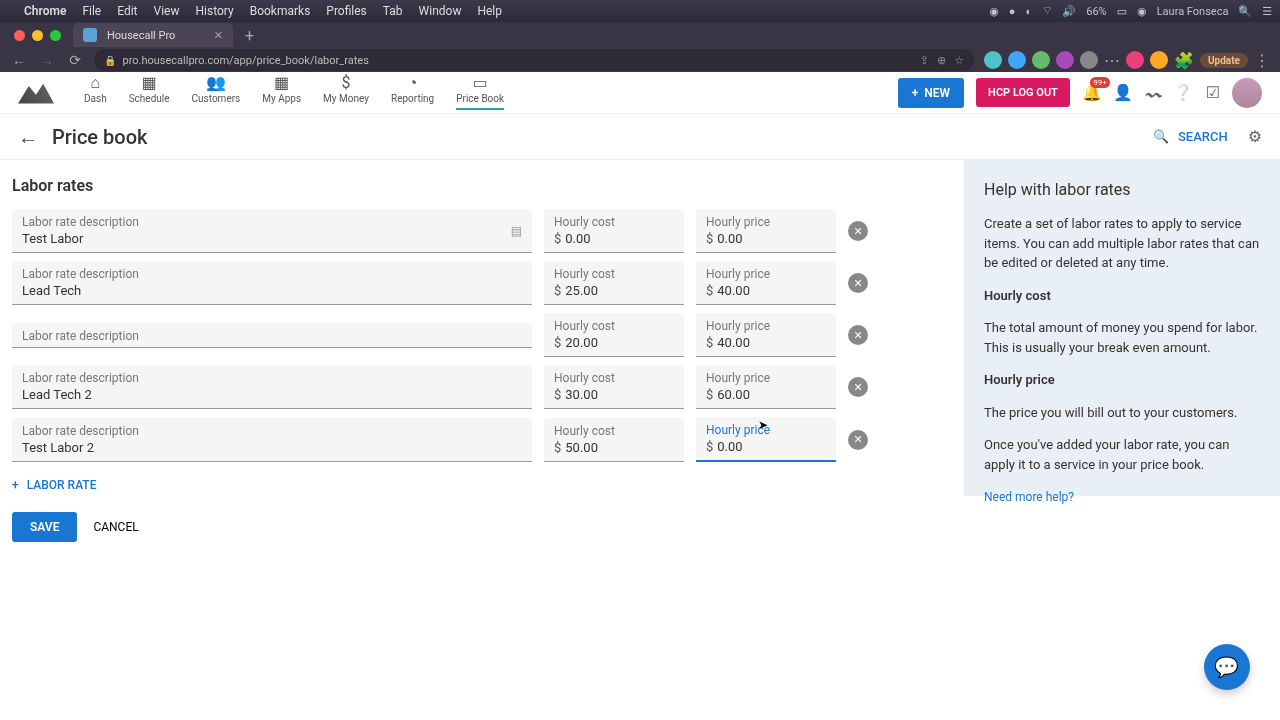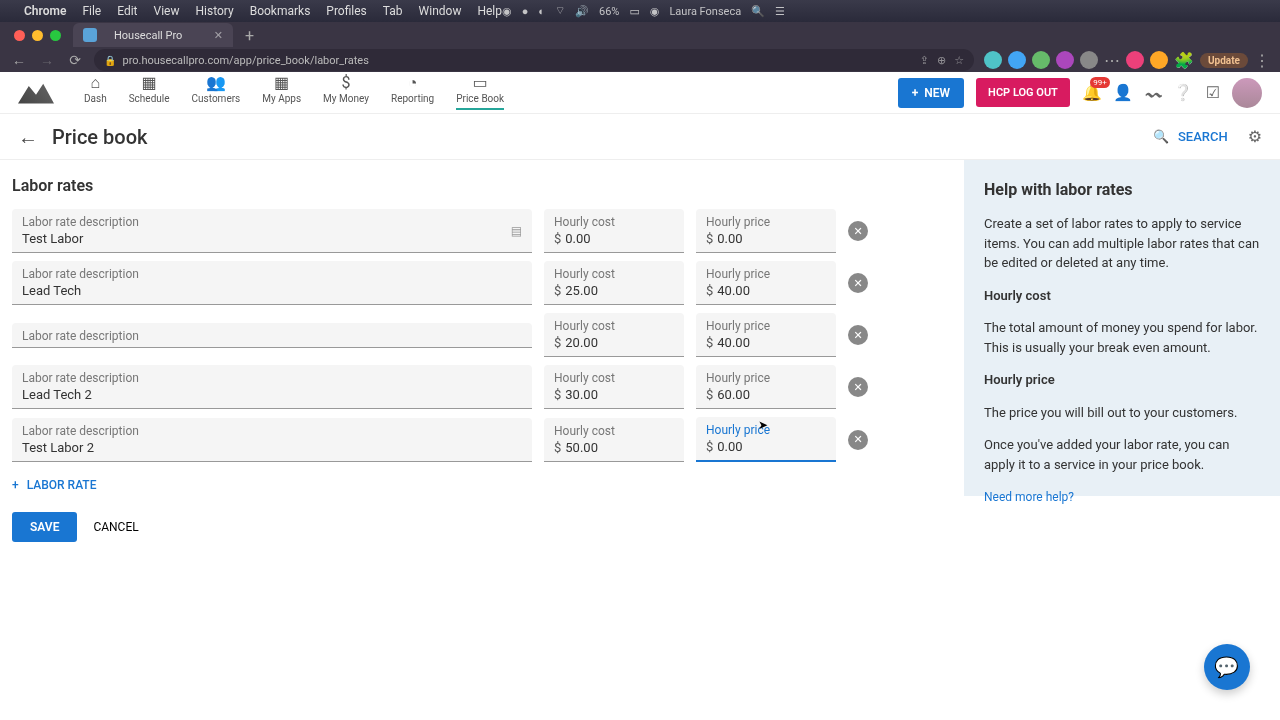--- a/index.html
+++ b/index.html
@@ -1,35 +1,35 @@
 <!DOCTYPE html>
 <html><head>
 <meta charset="utf-8">
 <style>
 * { margin: 0; padding: 0; box-sizing: border-box; font-family: -apple-system, BlinkMacSystemFont, "Segoe UI", Roboto, sans-serif; }
 body { width: 1280px; height: 720px; overflow: hidden; background: #1a1a2e; }
 
 
-.menubar { height: 22px; background: linear-gradient(#3a3a4a, #2a2a3a); color: #ddd; display: flex; align-items: center; font-size: 12px; padding: 0 8px; }
+.menubar { height: 22px; background: linear-gradient(#3a3a4a, #2a2a3a); color: #ddd; display: flex; align-items: center; font-size: 12px; padding: 0 8px; justify-content: space-between; }
 .menubar-left { display: flex; gap: 16px; align-items: center; }
 .menubar-right { display: flex; gap: 10px; align-items: center; }
 .menubar-item { white-space: nowrap; }
 .apple-logo { font-size: 13px; }
 .menubar-app { font-weight: 600; }
 .status-icon { font-size: 11px; opacity: 0.85; }
 
 
 .browser-chrome { background: #3a3544; height: 50px; }
 .tab-bar { height: 26px; display: flex; align-items: center; padding: 0 8px; gap: 6px; }
 .traffic-lights { display: flex; gap: 7px; padding: 0 6px; }
 .tl { width: 11px; height: 11px; border-radius: 50%; }
 .tl.red { background: #ff5f57; }
 .tl.yellow { background: #ffbd2e; }
 .tl.green { background: #28c840; }
-.browser-tab { background: #4a4454; border-radius: 6px 6px 0 0; height: 24px; display: flex; align-items: center; padding: 0 10px; gap: 17px; color: #ddd; font-size: 11px; min-width: 160px; }
+.browser-tab { background: #4a4454; border-radius: 6px 6px 0 0; height: 24px; display: flex; align-items: center; padding: 0 10px; gap: 10px; color: #ddd; font-size: 11px; min-width: 160px; }
 .tab-favicon { width: 14px; height: 14px; background: #5aa3d8; border-radius: 3px; }
 .tab-close { margin-left: auto; opacity: 0.6; cursor: pointer; }
 .new-tab { color: #aaa; padding: 0 6px; cursor: pointer; }
 .address-row { height: 24px; display: flex; align-items: center; padding: 0 10px; gap: 10px; }
 .nav-btn { color: #aaa; font-size: 14px; cursor: pointer; width: 18px; text-align: center; }
 .address-bar { flex: 1; background: #2f2a38; border-radius: 12px; height: 22px; display: flex; align-items: center; padding: 0 10px; color: #bbb; font-size: 11px; gap: 6px; }
 .lock-icon { font-size: 10px; }
 .addr-right { margin-left: auto; display: flex; gap: 8px; opacity: 0.7; }
 .ext-icons { display: flex; gap: 6px; align-items: center; }
 .ext-icon { width: 18px; height: 18px; border-radius: 50%; }
@@ -73,21 +73,21 @@
 .field input { border: none; background: transparent; font-size: 13px; color: #333; width: 100%; outline: none; padding: 2px 0; }
 .dollar { font-size: 13px; color: #555; }
 .desc-icon { position: absolute; right: 10px; top: 50%; transform: translateY(-50%); color: #999; font-size: 12px; }
 .remove-btn { width: 20px; height: 20px; border-radius: 50%; background: #888; color: #fff; display: flex; align-items: center; justify-content: center; font-size: 11px; cursor: pointer; }
 .add-rate { color: #1976d2; font-size: 12px; font-weight: 500; display: flex; align-items: center; gap: 8px; margin-top: 16px; cursor: pointer; }
 .actions { display: flex; gap: 16px; margin-top: 20px; align-items: center; }
 .btn-save { background: #1976d2; color: #fff; border: none; padding: 8px 18px; font-size: 12px; font-weight: 600; border-radius: 3px; cursor: pointer; }
 .btn-cancel { color: #000000; font-size: 12px; font-weight: 400; cursor: pointer; }
 
 .help-panel { width: 316px; background: #e8f0f6; padding: 18px 20px; font-size: 13px; color: #333; line-height: 1.5; height: 336px; }
-.help-title { font-size: 16px; font-weight: 700; margin-bottom: 12px; }
+.help-title { font-size: 16px; font-weight: 400; margin-bottom: 12px; }
 .help-panel p { margin-bottom: 13px; }
 .help-sub { font-weight: 600; margin-bottom: 0px; }
 .help-link { color: #1976d2; font-size: 12px; cursor: pointer; }
 
 .chat-fab { position: absolute; bottom: 30px; right: 30px; width: 46px; height: 46px; border-radius: 50%; background: #1976d2; color: #fff; display: flex; align-items: center; justify-content: center; font-size: 20px; cursor: pointer; box-shadow: 0 4px 10px rgba(0,0,0,0.2); }
 
 .cursor-ptr { position: absolute; left: 758px; top: 418px; font-size: 12px; pointer-events: none; }
 </style>
 </head>
 <body>

